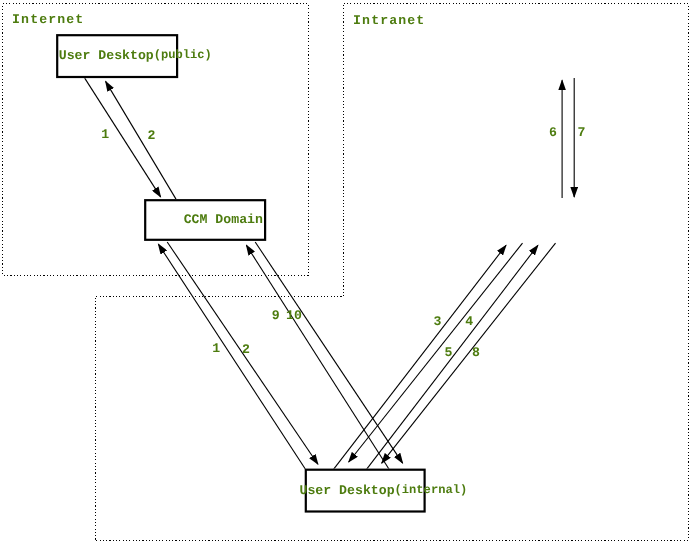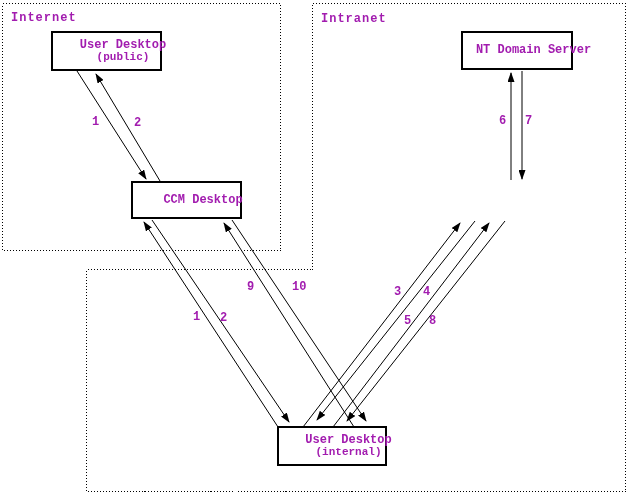--- a/index.html
+++ b/index.html
@@ -2,42 +2,42 @@
 <html><head>
 <meta charset="utf-8">
 <style>
   html, body { margin: 0; padding: 0; background: #ffffff; }
   .canvas {
     position: relative;
     width: 627px;
     height: 497px;
     background: #ffffff;
     font-family: "Liberation Mono", "DejaVu Sans Mono", monospace;
-    color: #a21caf;
+    color: #4d7c0f;
     overflow: hidden;
   }
   .canvas svg.wires {
     position: absolute;
     left: 0; top: 0;
     width: 627px; height: 497px;
   }
   .region-label {
     position: absolute;
     font-size: 12px;
     font-weight: bold;
     white-space: nowrap;
     letter-spacing: 1px;
   }
   .node {
     position: absolute;
     box-sizing: border-box;
     background: #ffffff;
     border: 2px solid #000000;
     display: flex;
-    flex-direction: column;
+    flex-direction: row;
     align-items: center;
     justify-content: center;
     padding-left: 33px;
   }
   .node-title {
     font-size: 12px;
     font-weight: bold;
     line-height: 13px;
     white-space: nowrap;
   }
@@ -92,39 +92,36 @@
 
   <div class="region-label" style="left:11px; top:11px;">Internet</div>
   <div class="region-label" style="left:321px; top:12px;">Intranet</div>
 
   <div class="node" style="left:51px; top:31px; width:111px; height:40px;">
     <div class="node-title">User Desktop</div>
     <div class="node-subtitle">(public)</div>
   </div>
 
   <div class="node" style="left:131px; top:181px; width:111px; height:38px;">
-    <div class="node-title">CCM Desktop</div>
+    <div class="node-title">CCM Domain</div>
   </div>
 
-  <div class="node" style="left:461px; top:31px; width:112px; height:39px;">
-    <div class="node-title">NT Domain Server</div>
-  </div>
 
 
   <div class="node" style="left:277px; top:426px; width:110px; height:40px;">
     <div class="node-title">User Desktop</div>
     <div class="node-subtitle">(internal)</div>
   </div>
 
   <div class="edge-label" style="left:92px;  top:116px;">1</div>
   <div class="edge-label" style="left:134px; top:117px;">2</div>
   <div class="edge-label" style="left:499px; top:115px;">6</div>
   <div class="edge-label" style="left:525px; top:115px;">7</div>
   <div class="edge-label" style="left:247px; top:281px;">9</div>
-  <div class="edge-label" style="left:292px; top:281px;">10</div>
+  <div class="edge-label" style="left:260px; top:281px;">10</div>
   <div class="edge-label" style="left:193px; top:311px;">1</div>
   <div class="edge-label" style="left:220px; top:312px;">2</div>
   <div class="edge-label" style="left:394px; top:286px;">3</div>
   <div class="edge-label" style="left:423px; top:286px;">4</div>
   <div class="edge-label" style="left:404px; top:315px;">5</div>
   <div class="edge-label" style="left:429px; top:315px;">8</div>
 
 </div>
 
 </body></html>

